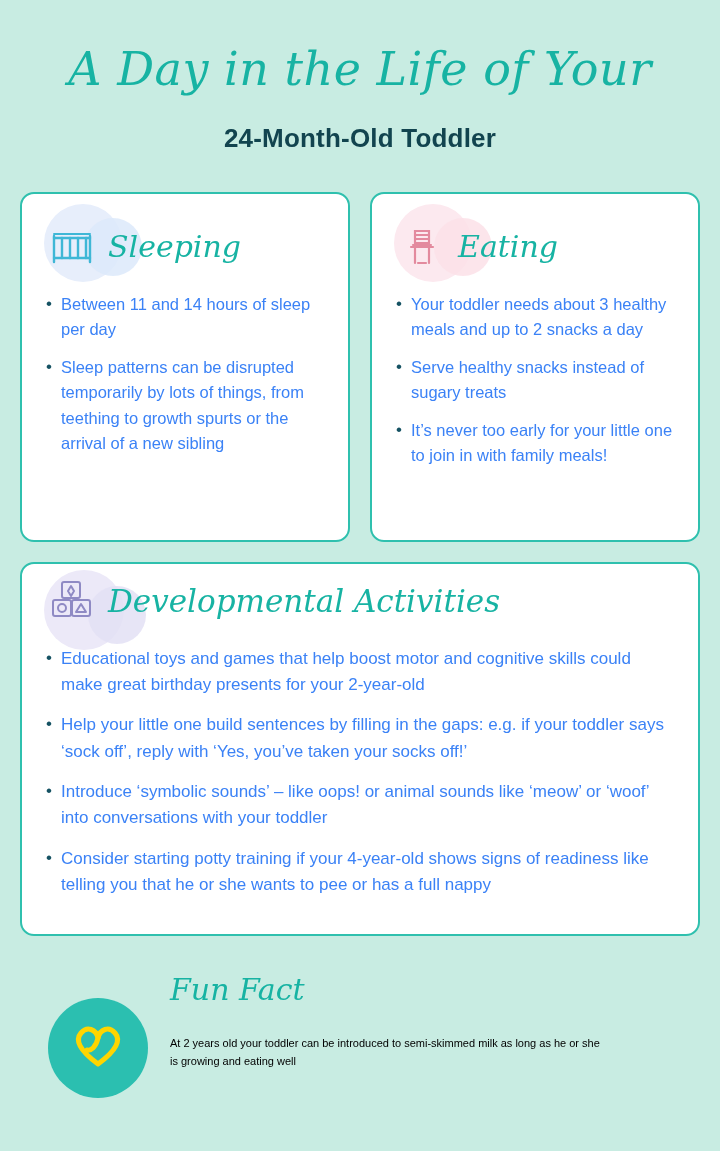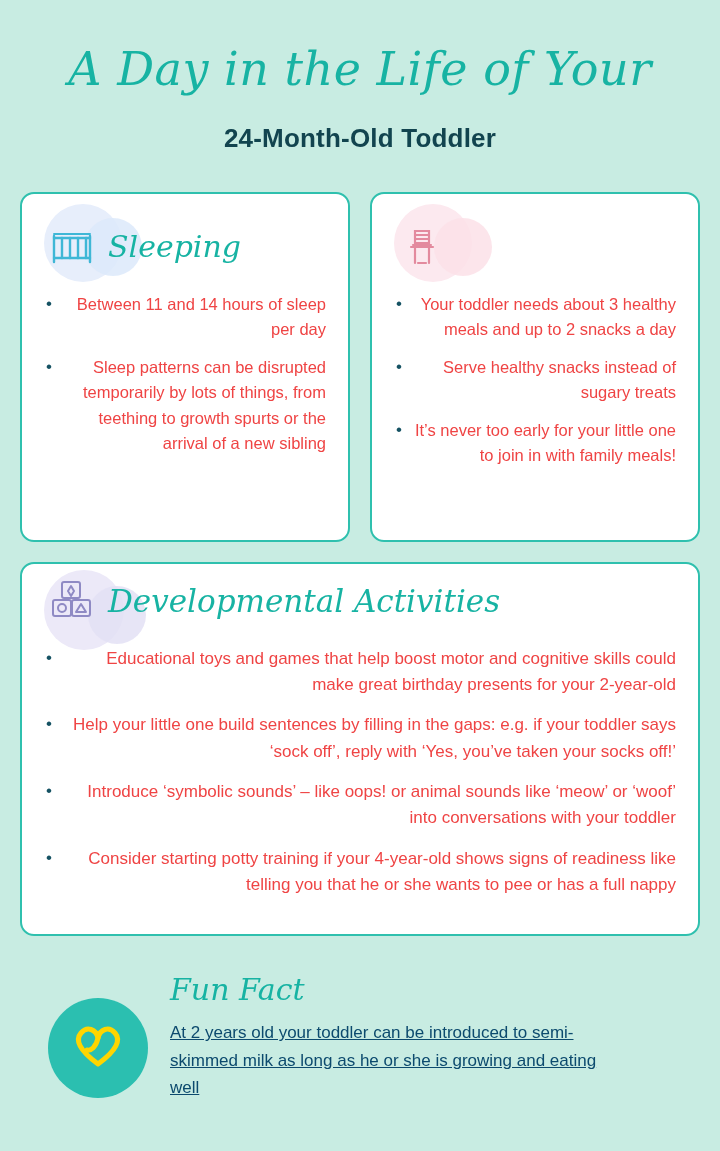--- a/index.html
+++ b/index.html
@@ -114,24 +114,23 @@
     list-style: none;
     margin: 10px 0 0 0;
     padding: 0 0 0 2px;
     position: relative;
     z-index: 2;
   }
   ul.bullets li {
     position: relative;
     padding-left: 15px;
     margin-bottom: 12px;
-    color: #ef4444;
+    color: #3b82f6;
     font-size: 16.5px;
     line-height: 1.55;
-    text-align: right;
   }
   ul.bullets li::before {
     content: "•";
     position: absolute;
     left: 0;
     top: -1px;
     color: #155263;
     font-size: 17px;
   }
   .card-full ul.bullets li {
@@ -157,28 +156,27 @@
     align-items: center;
     justify-content: center;
     margin-top: 30px;
   }
   .funfact-body { padding-top: 4px; }
   .funfact-title {
     font-family: "DejaVu Serif", serif;
     font-style: italic;
     font-size: 30px;
     color: #17b3a3;
-    margin-bottom: 12px;
+    margin-bottom: 28px;
   }
   .funfact-text {
-    color: #0c4a6e;
-    font-size: 17px;
+    color: #000000;
+    font-size: 11px;
     line-height: 1.62;
     max-width: 430px;
-    text-decoration: underline;
   }
 </style>
 </head>
 <body>
 
 <div class="page">
 
   <div class="header">
     <div class="title-script">A Day in the Life of Your</div>
     <div class="title-sub">24-Month-Old Toddler</div>
@@ -214,20 +212,21 @@
         <div class="card-icon">
           <svg width="34" height="40" viewBox="0 0 34 40" fill="none" stroke="#e38a9e" stroke-width="2.2" stroke-linecap="round">
             <path d="M10 4 h14 v12 h-14 z"></path>
             <path d="M10 8 h14 M10 12 h14"></path>
             <path d="M8 18 h18"></path>
             <path d="M10 18 v18 M24 18 v18"></path>
             <path d="M6 20 h22"></path>
             <path d="M13 36 h8"></path>
           </svg>
         </div>
+        <div class="card-title">Eating</div>
       </div>
       <ul class="bullets">
         <li>Your toddler needs about 3 healthy meals and up to 2 snacks a day</li>
         <li>Serve healthy snacks instead of sugary treats</li>
         <li>It’s never too early for your little one to join in with family meals!</li>
       </ul>
     </div>
 
   </div>
 

